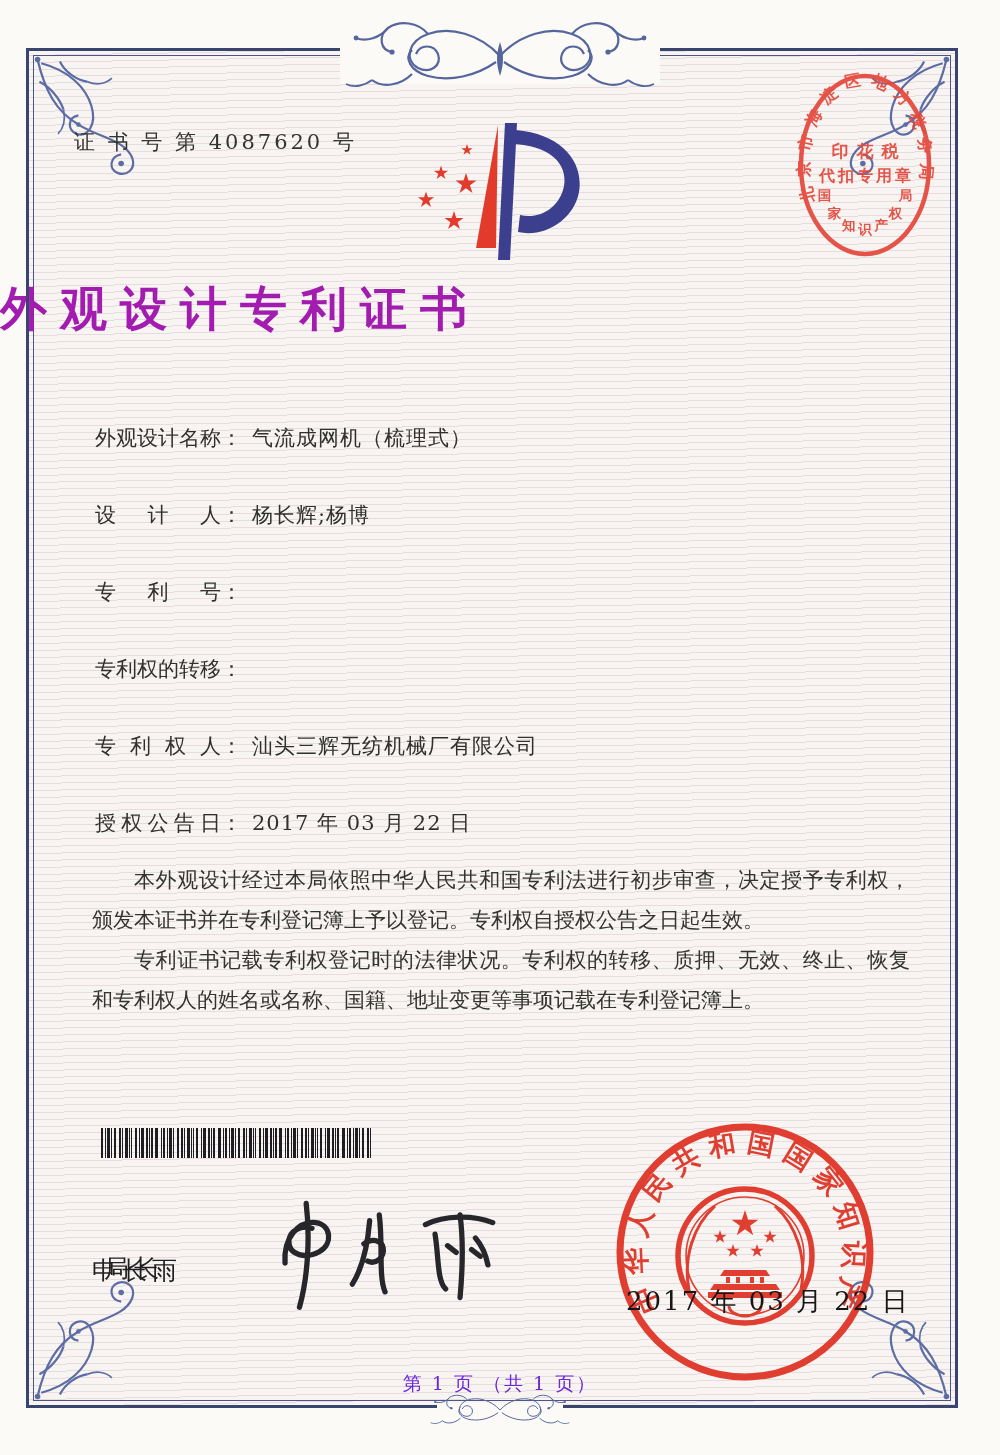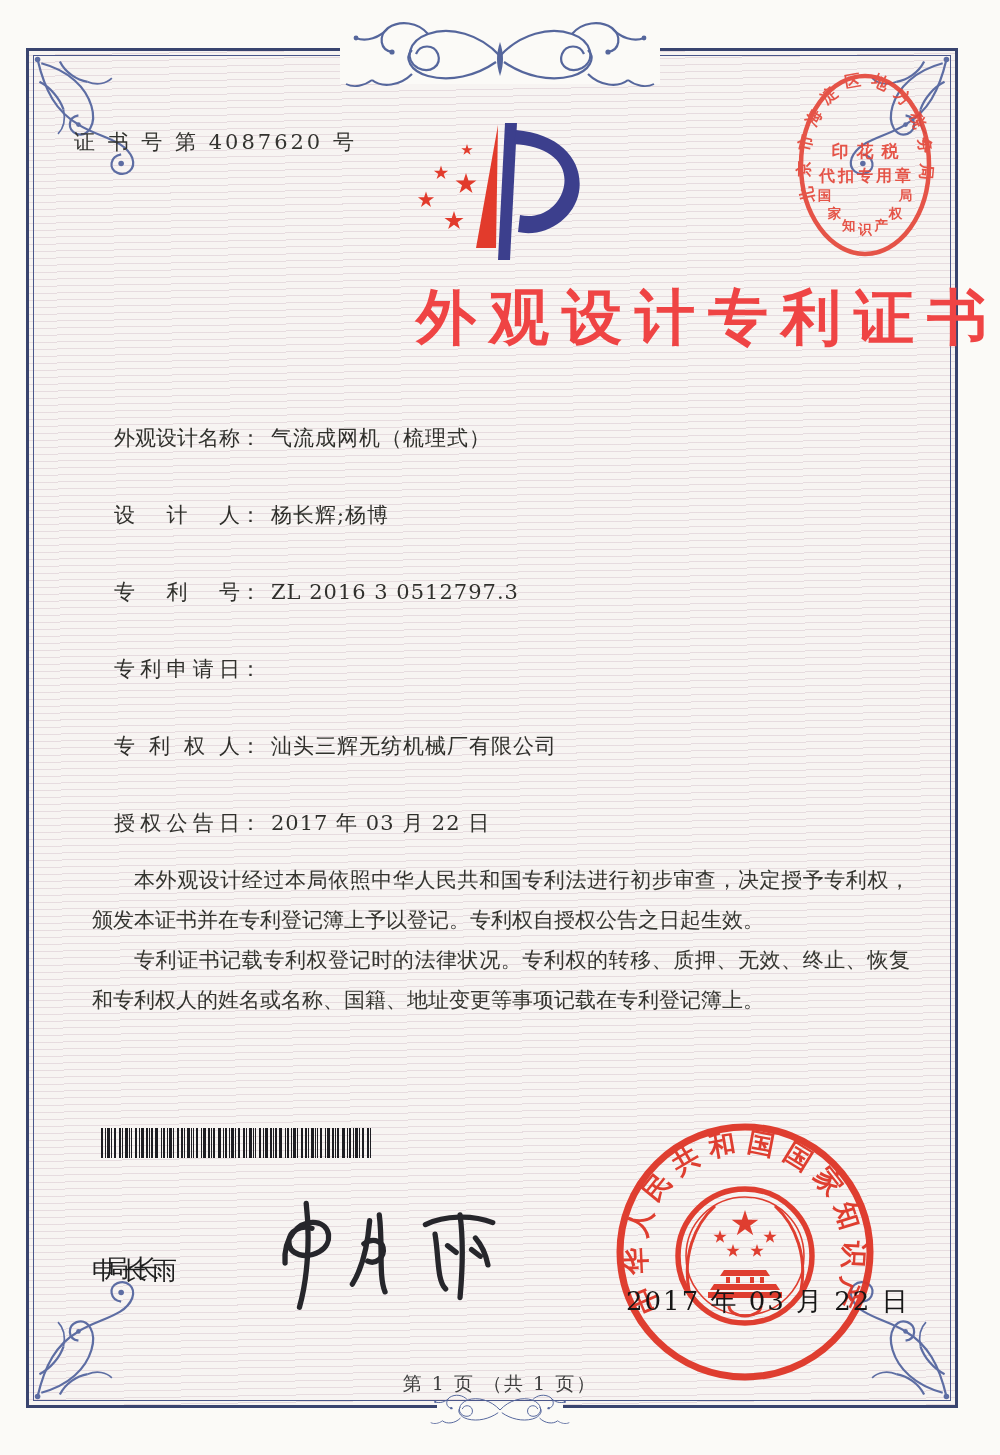--- a/index.html
+++ b/index.html
@@ -28,24 +28,24 @@
   }
   .ornament{position:absolute;z-index:2;}
   .content{position:absolute;left:0;top:0;width:1000px;height:1455px;z-index:3;}
 
   .cert-no{
     position:absolute;left:74px;top:128px;
     font-size:21px;letter-spacing:3px;color:#33332f;
   }
   .logo{position:absolute;left:410px;top:120px;width:170px;height:150px;}
   .title{
-    position:absolute;left:0;top:278px;width:100%;text-align:right;
-    font-size:60px;font-weight:700;letter-spacing:13px;color:#ef4444;
-  }
-  .fields{position:absolute;left:95px;top:424px;margin-left:19px;}
+    position:absolute;left:0;top:278px;width:100%;text-align:left;
+    font-size:47px;font-weight:700;letter-spacing:13px;color:#a21caf;
+  }
+  .fields{position:absolute;left:95px;top:424px;}
   .field-row{display:flex;align-items:baseline;height:24px;margin-bottom:53px;
     font-size:21px;color:#30302c;}
   .field-label{display:inline-block;width:126px;text-align:justify;text-align-last:justify;}
   .field-colon{margin-right:10px;}
   .field-value{letter-spacing:1px;text-align:right;}
 
   .body-text{
     position:absolute;left:92px;top:860px;width:818px;
     font-size:21px;line-height:40px;text-align:justify;color:#34342f;
   }
@@ -66,21 +66,21 @@
 
   .seal{position:absolute;left:609px;top:1116px;width:272px;height:272px;z-index:4;opacity:.95;}
   .seal-date{
     position:absolute;left:626px;top:1284px;z-index:5;
     font-size:26px;letter-spacing:2px;color:#161616;
   }
   .tax-stamp{position:absolute;left:792px;top:68px;width:146px;height:194px;z-index:4;opacity:.92;}
 
   .footer{
     position:absolute;left:0;top:1371px;width:100%;text-align:center;
-    font-size:19px;letter-spacing:2px;color:#404040;
+    font-size:19px;letter-spacing:2px;color:#6d28d9;
   }
 </style>
 </head>
 <body>
 
 <div class="page">
 
   <div class="frame-bg"></div>
   <div class="frame-outer"></div>
   <div class="frame-inner"></div>
@@ -169,24 +169,23 @@
           <span class="field-value">气流成网机（梳理式）</span>
       </div>
       <div class="field-row">
         <span class="field-label">设 计 人</span>
           <span class="field-colon">：</span>
           <span class="field-value">杨长辉;杨博</span>
       </div>
       <div class="field-row">
         <span class="field-label">专 利 号</span>
           <span class="field-colon">：</span>
-          <span class="field-value">ZL 2016 3 0512797.3</span>
-      </div>
-      <div class="field-row">
-        <span class="field-label">专利申请日</span>
+      </div>
+      <div class="field-row">
+        <span class="field-label">专利权的转移</span>
           <span class="field-colon">：</span>
       </div>
       <div class="field-row">
         <span class="field-label">专 利 权 人</span>
           <span class="field-colon">：</span>
           <span class="field-value">汕头三辉无纺机械厂有限公司</span>
       </div>
       <div class="field-row">
         <span class="field-label">授权公告日</span>
           <span class="field-colon">：</span>

